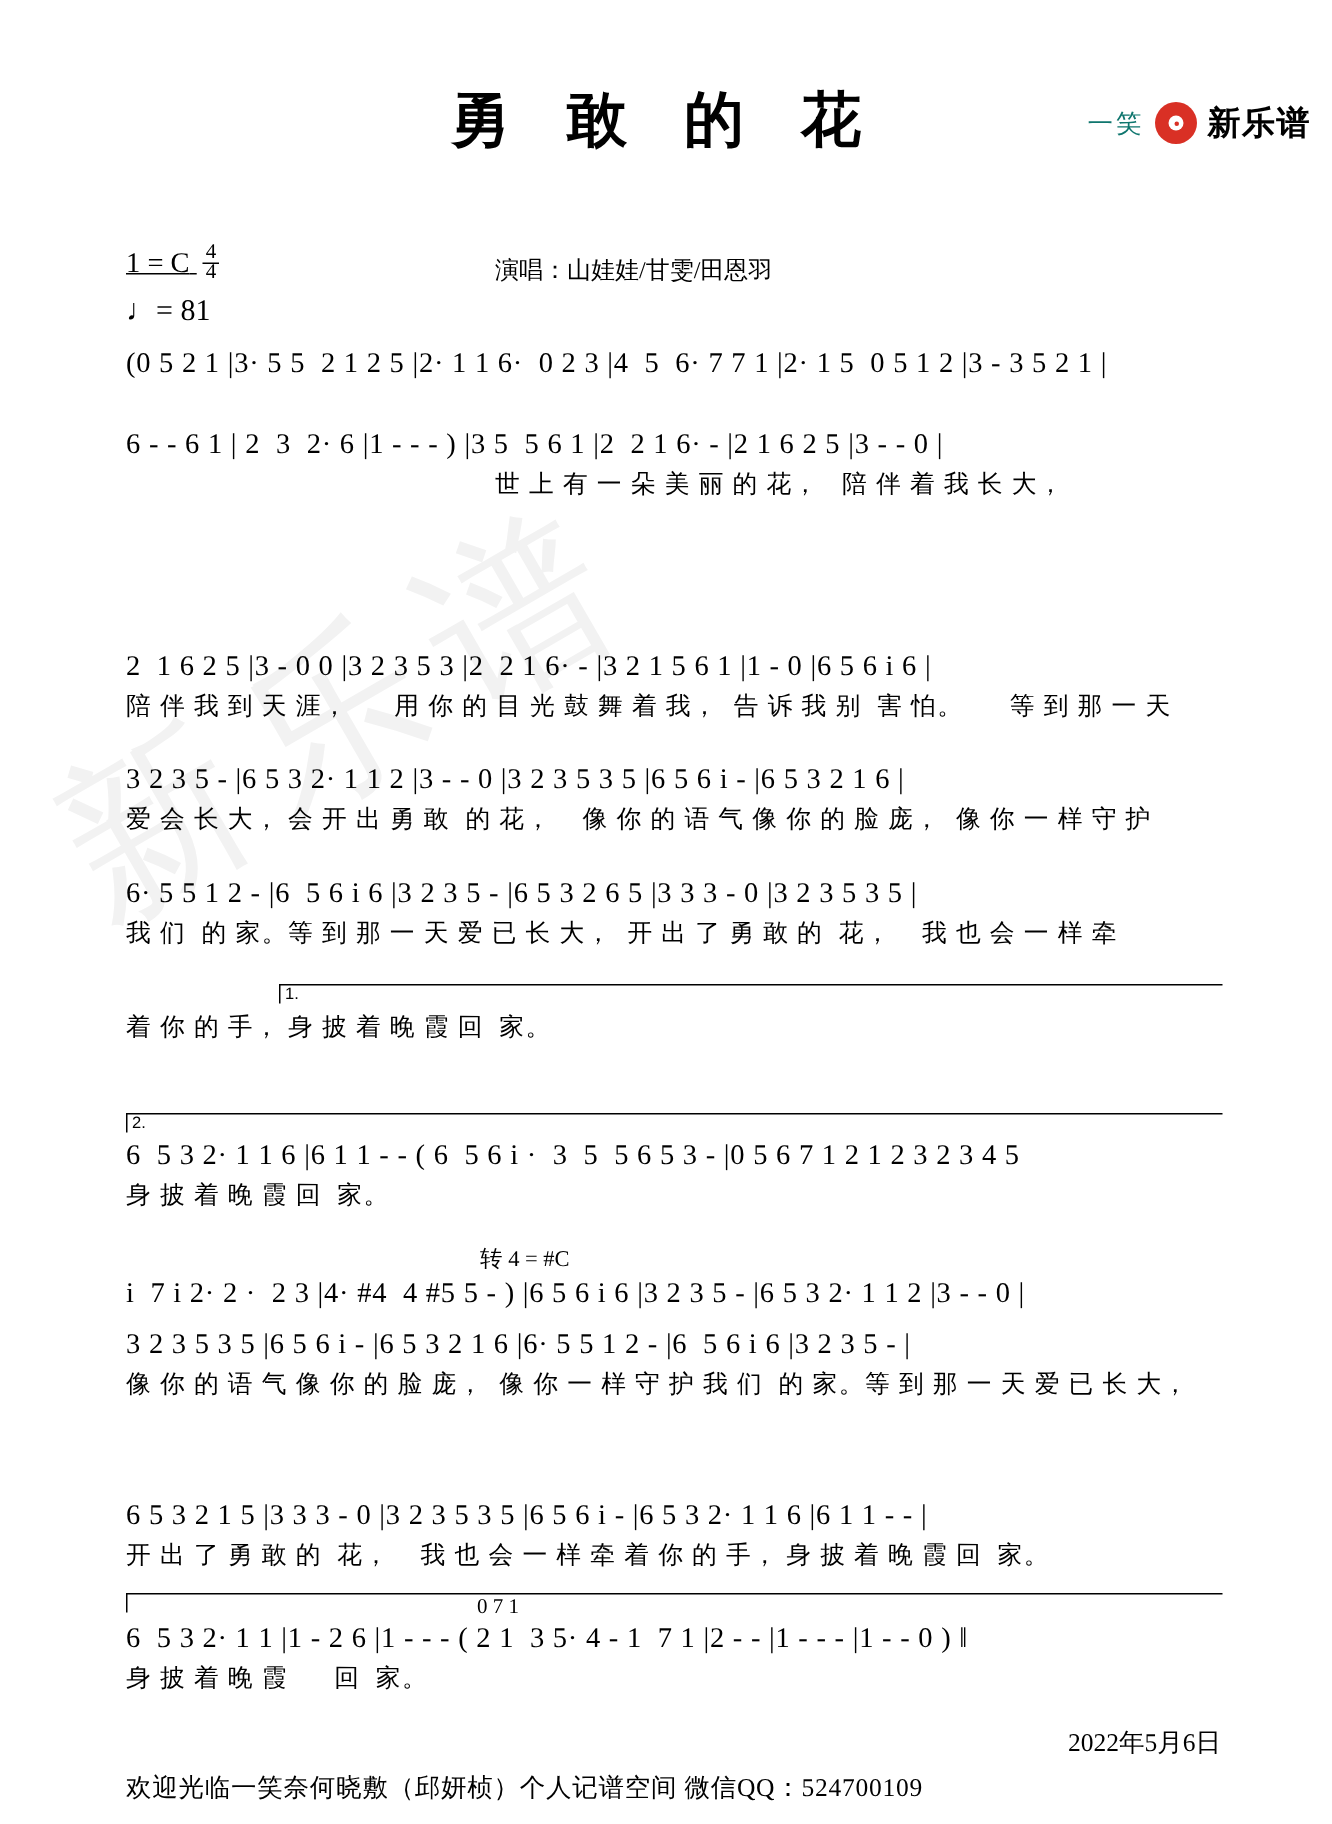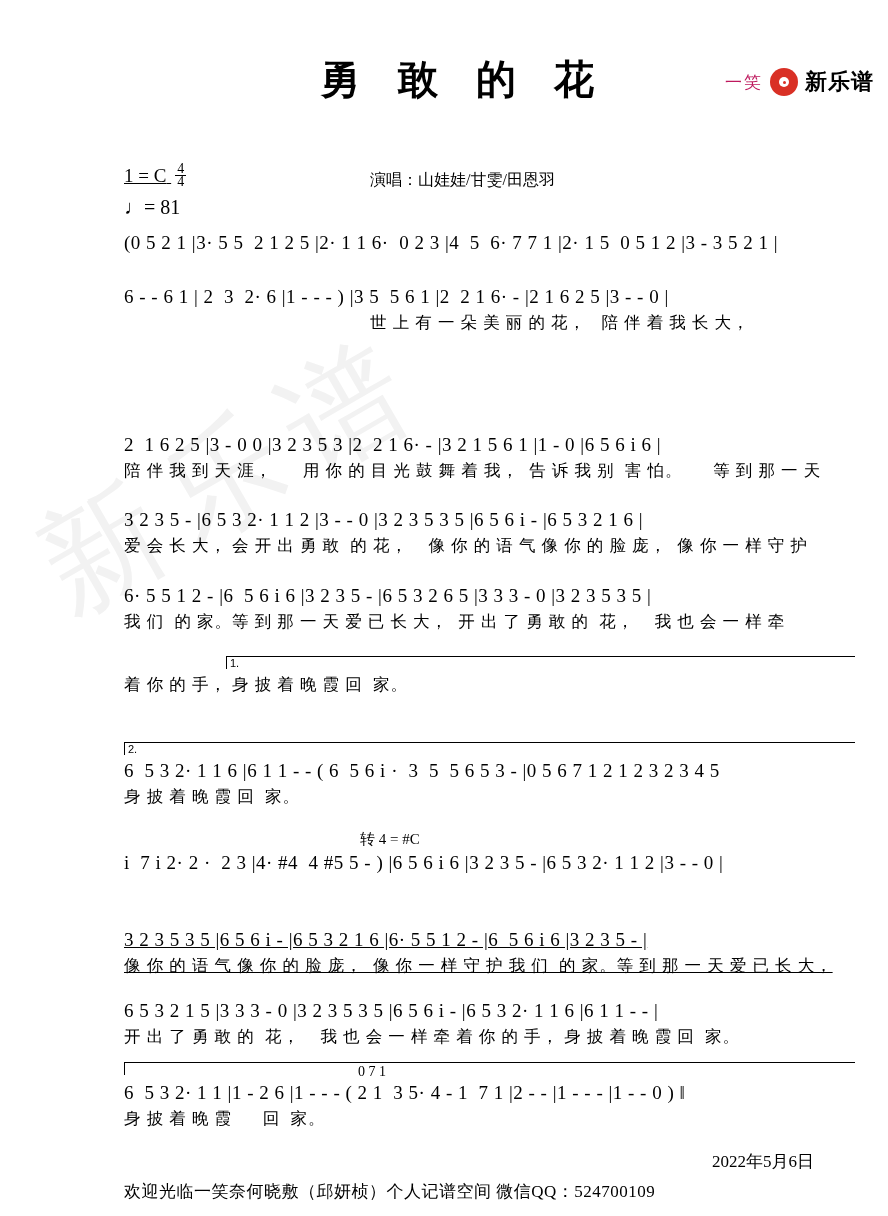--- a/index.html
+++ b/index.html
@@ -22,21 +22,21 @@
     font-size:120px;
     color:#f2f2f2;
     transform:rotate(-30deg);
     letter-spacing:20px;
     line-height:200px;
     pointer-events:none;
     user-select:none;
     z-index:0;
   }
 
-  .content{position:relative;z-index:2;margin-left:40px;}
+  .content{position:relative;z-index:2;}
 
   .title{
     text-align:center;
     font-size:40px;
     font-weight:bold;
     letter-spacing:14px;
     margin-top:52px;
     font-family:"Liberation Serif", serif;
   }
 
@@ -138,21 +138,21 @@
 
   .brand{
     position:absolute;
     right:14px;
     bottom:10px;
     display:flex;
     align-items:center;
     gap:7px;
   }
   .brand .faint{
-    font-size:17px;color:#be185d;letter-spacing:2px;
+    font-size:17px;color:#0f766e;letter-spacing:2px;
   }
   .brand .disc{
     width:28px;height:28px;border-radius:50%;
     background:#d93025;
     position:relative;
     display:inline-block;
   }
   .brand .disc:before{
     content:"";position:absolute;left:9px;top:9px;width:10px;height:10px;
     border-radius:50%;background:#fff;
@@ -230,21 +230,21 @@
       <div class="notes">6  5 3 2· 1 1 6 |6 1 1 - - ( 6  5 6 i ·  3  5  5 6 5 3 - |0 5 6 7 1 2 1 2 3 2 3 4 5</div>
       <div class="lyrics">身 披 着 晚 霞 回  家。</div>
     </div>
 
     <div class="modulation" style="left:320px;top:778px;">转 4 = #C</div>
 
     <div class="staff" style="top:798px;">
       <div class="notes">i  7 i 2· 2 ·  2 3 |4· #4  4 #5 5 - ) |6 5 6 i 6 |3 2 3 5 - |6 5 3 2· 1 1 2 |3 - - 0 |</div>
     </div>
 
-    <div class="staff" style="top:875px;text-decoration:underline;">
+    <div class="staff" style="top:832px;">
       <div class="notes">3 2 3 5 3 5 |6 5 6 i - |6 5 3 2 1 6 |6· 5 5 1 2 - |6  5 6 i 6 |3 2 3 5 - |</div>
       <div class="lyrics">像 你 的 语 气 像 你 的 脸 庞，  像 你 一 样 守 护 我 们  的 家。等 到 那 一 天 爱 已 长 大，</div>
     </div>
 
     <div class="staff" style="top:946px;">
       <div class="notes">6 5 3 2 1 5 |3 3 3 - 0 |3 2 3 5 3 5 |6 5 6 i - |6 5 3 2· 1 1 6 |6 1 1 - - |</div>
       <div class="lyrics">开 出 了 勇 敢 的  花，    我 也 会 一 样 牵 着 你 的 手， 身 披 着 晚 霞 回  家。</div>
     </div>
 
     <div class="repeat-bracket" style="left:84px;top:1010px;width:730px;"></div>

